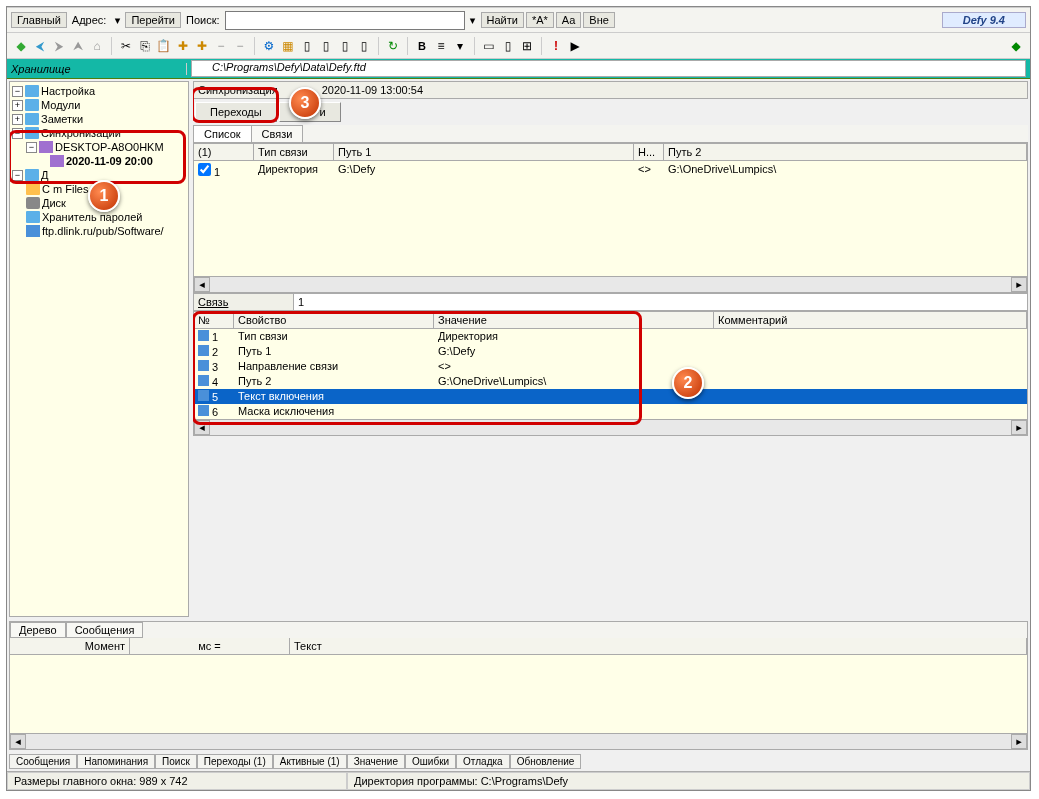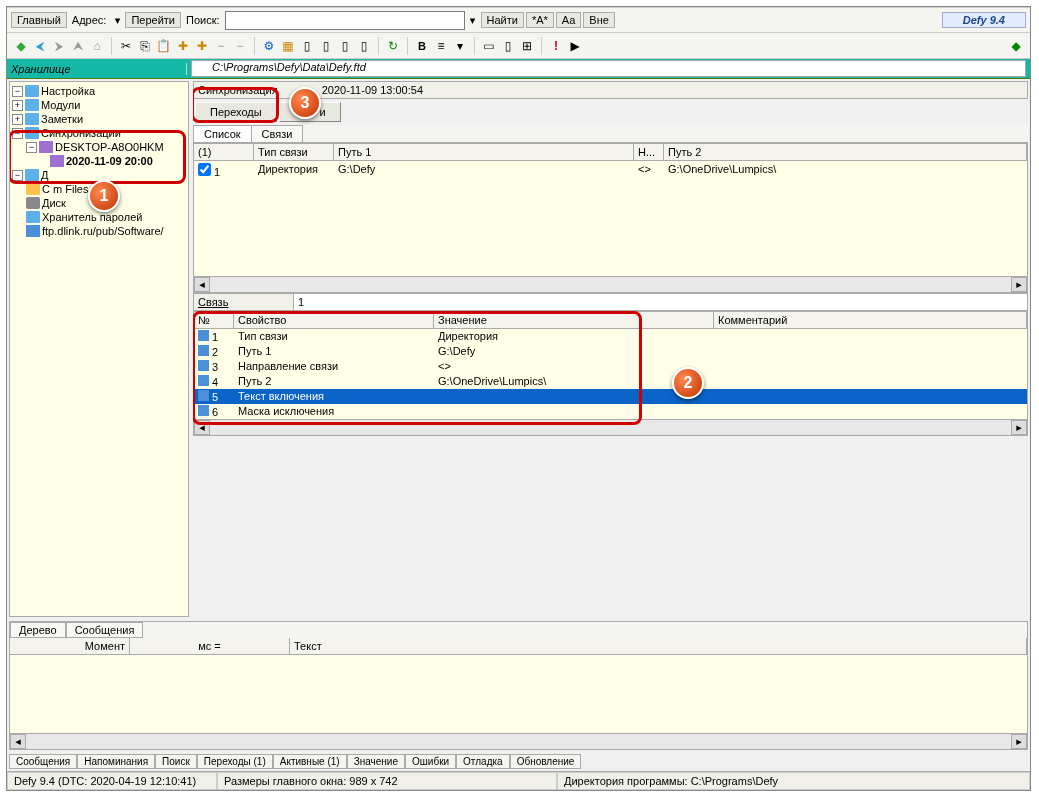--- a/index.html
+++ b/index.html
@@ -317,17 +317,16 @@
     <div class="btab">Поиск</div>
     <div class="btab">Переходы (1)</div>
     <div class="btab">Активные (1)</div>
     <div class="btab">Значение</div>
     <div class="btab">Ошибки</div>
     <div class="btab">Отладка</div>
     <div class="btab">Обновление</div>
   </div>
 
   <div class="statusbar">
-    <div class="cell" style="width:210px">Defy 9.4 (DTC: 2020-04-19 12:10:41)</div>
     <div class="cell" style="width:340px">Размеры главного окна: 989 x 742</div>
     <div class="cell" style="flex:1">Директория программы: C:\Programs\Defy</div>
   </div>
 </div>
 
 </body></html>

